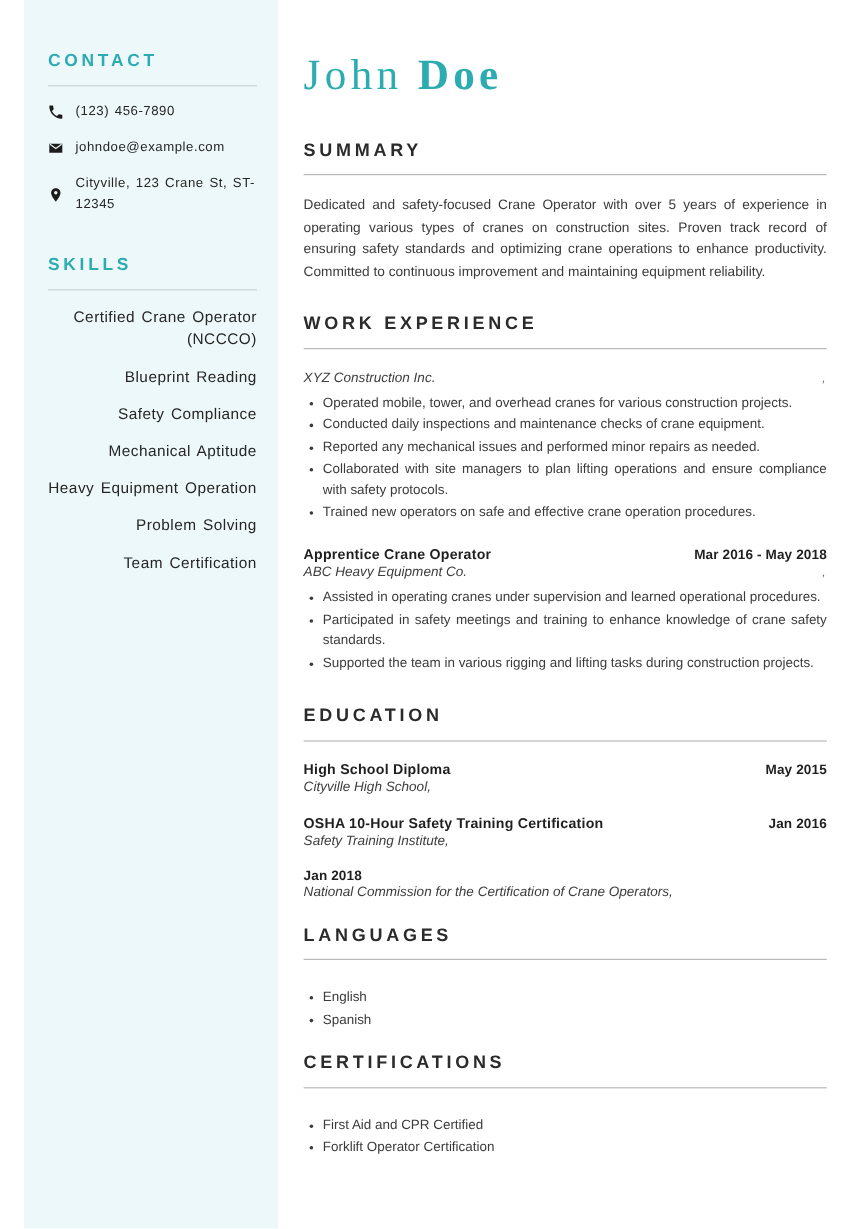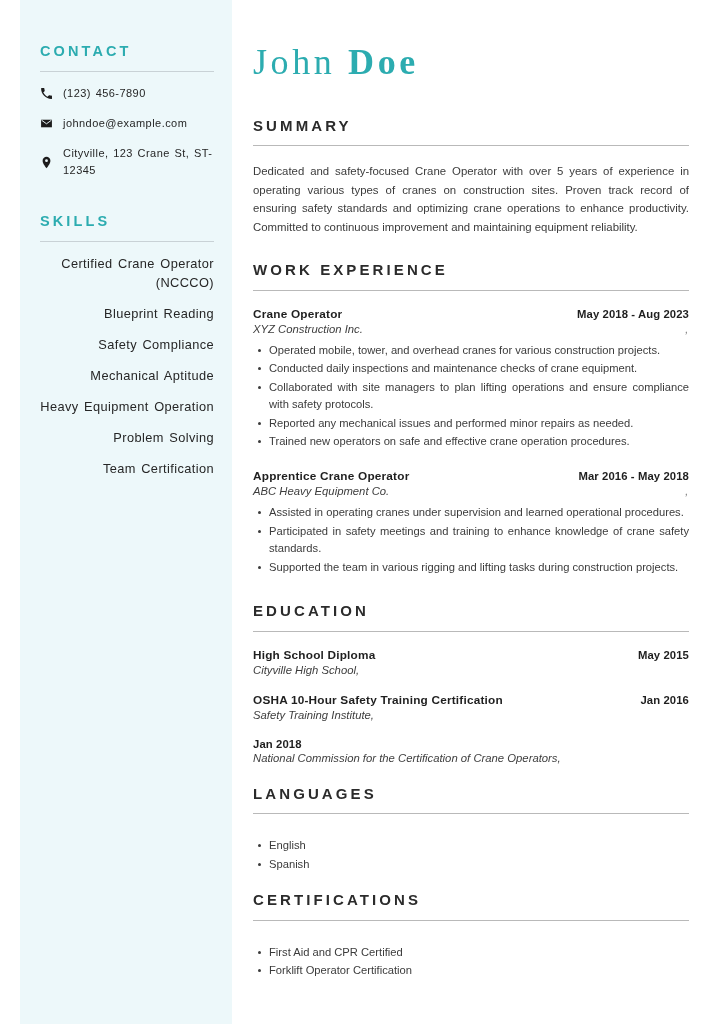--- a/index.html
+++ b/index.html
@@ -294,33 +294,29 @@
     </section>
 
     <div class="block-gap"></div>
 
     <section class="sec">
       <div class="sec-heading">WORK EXPERIENCE</div>
       <div class="sec-rule"></div>
       <div class="sec-body">
 
         <div class="entry">
-          <div class="entry-top">
-            <span class="entry-title">Crane Operator</span>
-            <span class="entry-date">May 2018 - Aug 2023</span>
-          </div>
           <div class="entry-sub">
             <span class="entry-org">XYZ Construction Inc.</span>
             <span class="entry-loc">,</span>
           </div>
           <ul class="bullets">
             <li>Operated mobile, tower, and overhead cranes for various construction projects.</li>
             <li>Conducted daily inspections and maintenance checks of crane equipment.</li>
+            <li>Reported any mechanical issues and performed minor repairs as needed.</li>
             <li>Collaborated with site managers to plan lifting operations and ensure compliance with safety protocols.</li>
-            <li>Reported any mechanical issues and performed minor repairs as needed.</li>
             <li>Trained new operators on safe and effective crane operation procedures.</li>
           </ul>
         </div>
 
         <div class="entry">
           <div class="entry-top">
             <span class="entry-title">Apprentice Crane Operator</span>
             <span class="entry-date">Mar 2016 - May 2018</span>
           </div>
           <div class="entry-sub">

